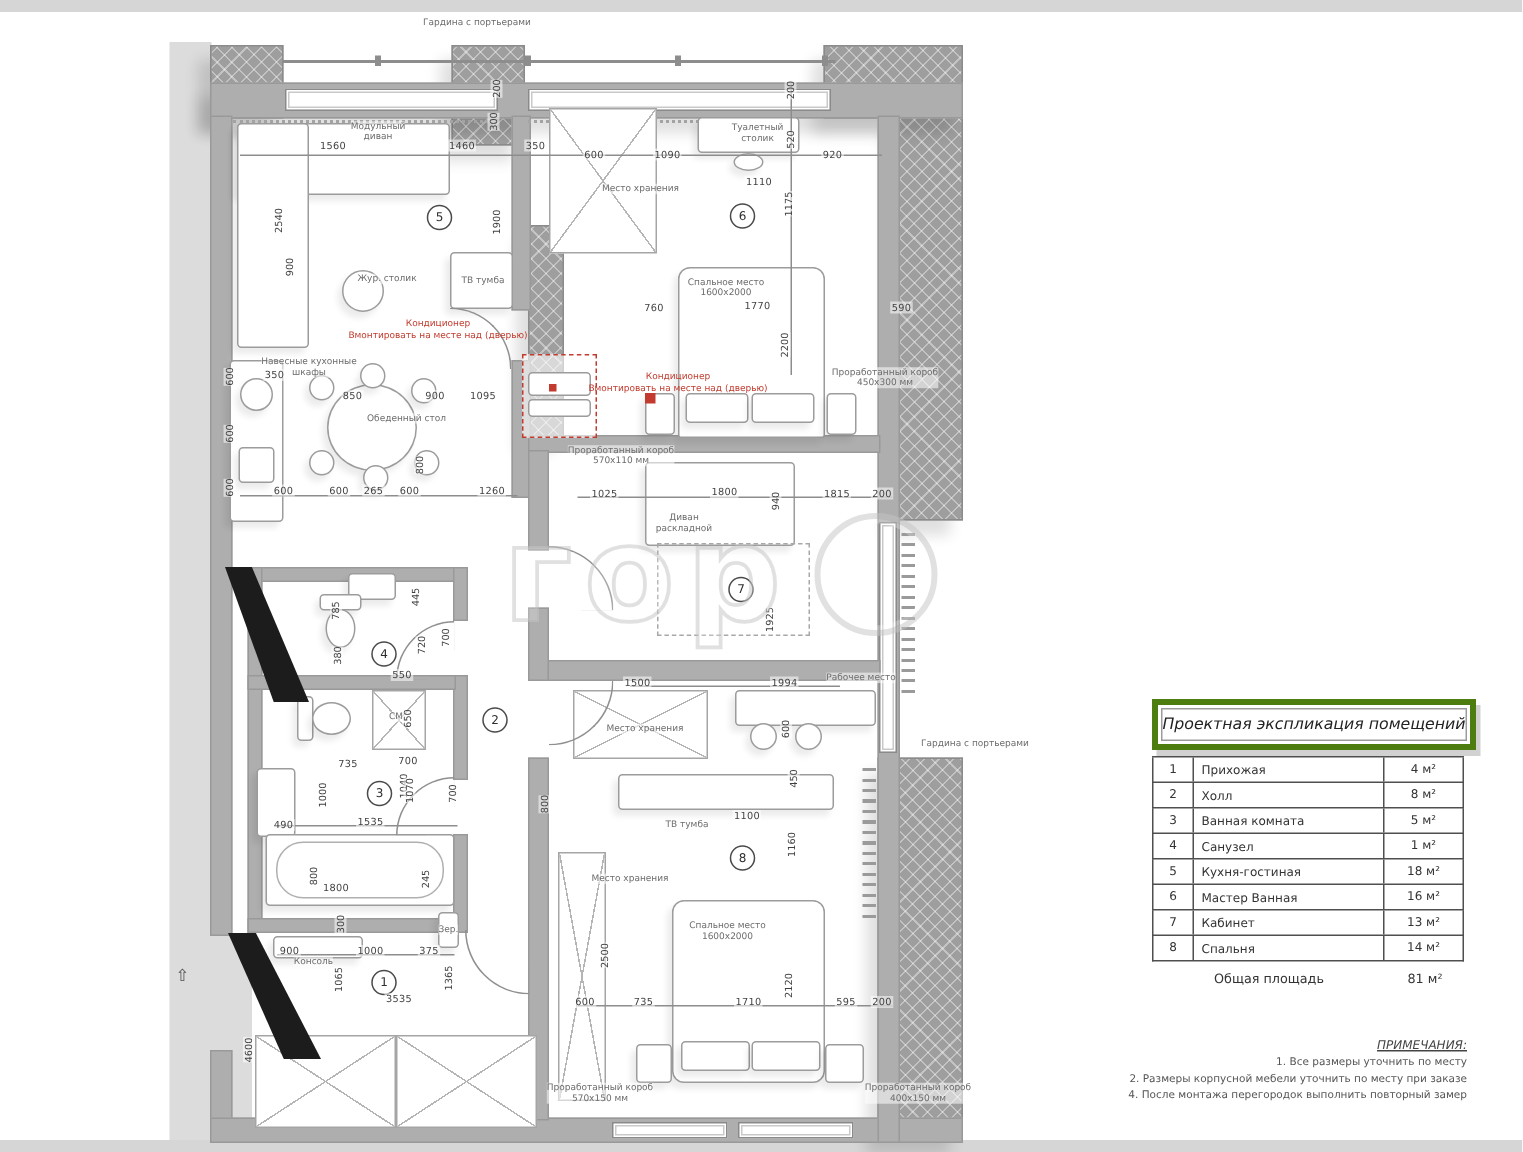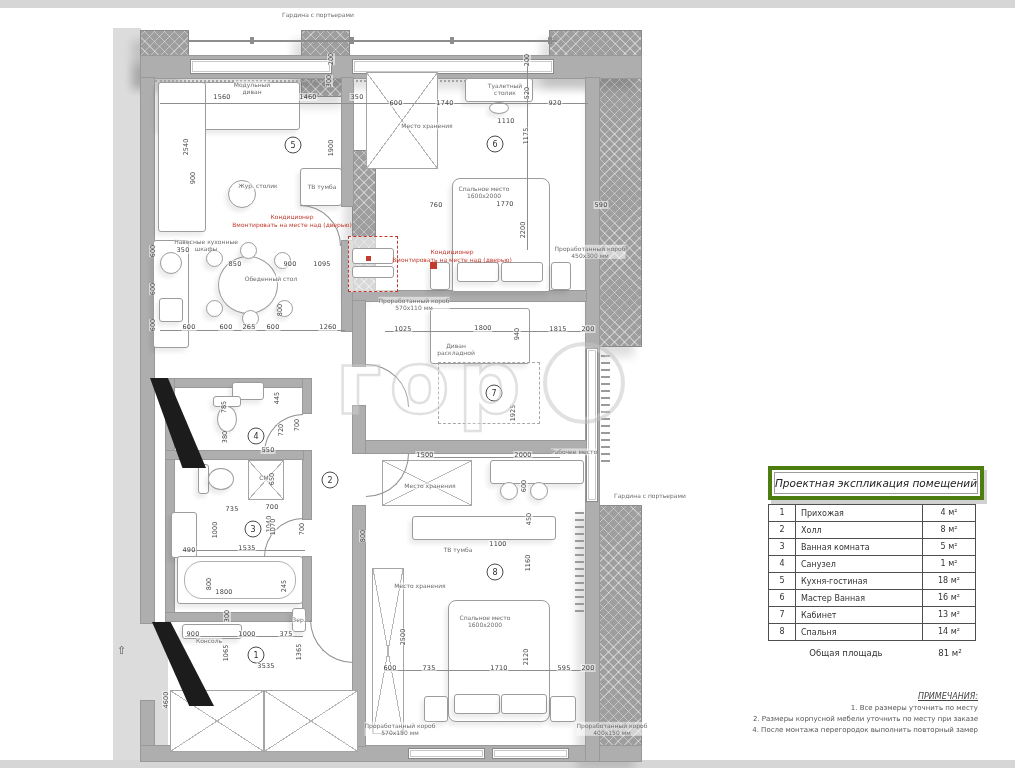--- a/index.html
+++ b/index.html
@@ -245,21 +245,21 @@
       <span class="lbl circle" style="left: 494px; top: 393px;">7</span>
       <span class="lbl circle" style="left: 330px; top: 480px;">2</span>
       <span class="lbl circle" style="left: 256px; top: 436px;">4</span>
       <span class="lbl circle" style="left: 253px; top: 529px;">3</span>
       <span class="lbl circle" style="left: 495px; top: 572px;">8</span>
       <span class="lbl circle" style="left: 256px; top: 655px;">1</span>
       <span class="lbl dim" style="left: 222px; top: 97px;">1560</span>
       <span class="lbl dim" style="left: 308px; top: 97px;">1460</span>
       <span class="lbl dim" style="left: 357px; top: 97px;">350</span>
       <span class="lbl dim" style="left: 396px; top: 103px;">600</span>
-      <span class="lbl dim" style="left: 445px; top: 103px;">1740</span>
+      <span class="lbl dim" style="left: 445px; top: 103px;">1090</span>
       <span class="lbl dim" style="left: 555px; top: 103px;">920</span>
       <span class="lbl dim" style="left: 506px; top: 121px;">1110</span>
       <span class="lbl dim" style="left: 436px; top: 205px;">760</span>
       <span class="lbl dim" style="left: 505px; top: 204px;">1770</span>
       <span class="lbl dim" style="left: 601px; top: 205px;">590</span>
       <span class="lbl dim" style="left: 183px; top: 250px;">350</span>
       <span class="lbl dim" style="left: 235px; top: 264px;">850</span>
       <span class="lbl dim" style="left: 290px; top: 264px;">900</span>
       <span class="lbl dim" style="left: 322px; top: 264px;">1095</span>
       <span class="lbl dim" style="left: 189px; top: 327px;">600</span>
@@ -275,21 +275,21 @@
       <span class="lbl dim" style="left: 232px; top: 509px;">735</span>
       <span class="lbl dim" style="left: 272px; top: 507px;">700</span>
       <span class="lbl dim" style="left: 189px; top: 550px;">490</span>
       <span class="lbl dim" style="left: 247px; top: 548px;">1535</span>
       <span class="lbl dim" style="left: 224px; top: 592px;">1800</span>
       <span class="lbl dim" style="left: 193px; top: 634px;">900</span>
       <span class="lbl dim" style="left: 247px; top: 634px;">1000</span>
       <span class="lbl dim" style="left: 286px; top: 634px;">375</span>
       <span class="lbl dim" style="left: 266px; top: 666px;">3535</span>
       <span class="lbl dim" style="left: 425px; top: 455px;">1500</span>
-      <span class="lbl dim" style="left: 523px; top: 455px;">2000</span>
+      <span class="lbl dim" style="left: 523px; top: 455px;">1994</span>
       <span class="lbl dim" style="left: 498px; top: 544px;">1100</span>
       <span class="lbl dim" style="left: 390px; top: 668px;">600</span>
       <span class="lbl dim" style="left: 429px; top: 668px;">735</span>
       <span class="lbl dim" style="left: 499px; top: 668px;">1710</span>
       <span class="lbl dim" style="left: 564px; top: 668px;">595</span>
       <span class="lbl dim" style="left: 588px; top: 668px;">200</span>
       <span class="lbl dimv" style="left: 331px; top: 59px;">200</span>
       <span class="lbl dimv" style="left: 329px; top: 81px;">300</span>
       <span class="lbl dimv" style="left: 331px; top: 148px;">1900</span>
       <span class="lbl dimv" style="left: 186px; top: 147px;">2540</span>

